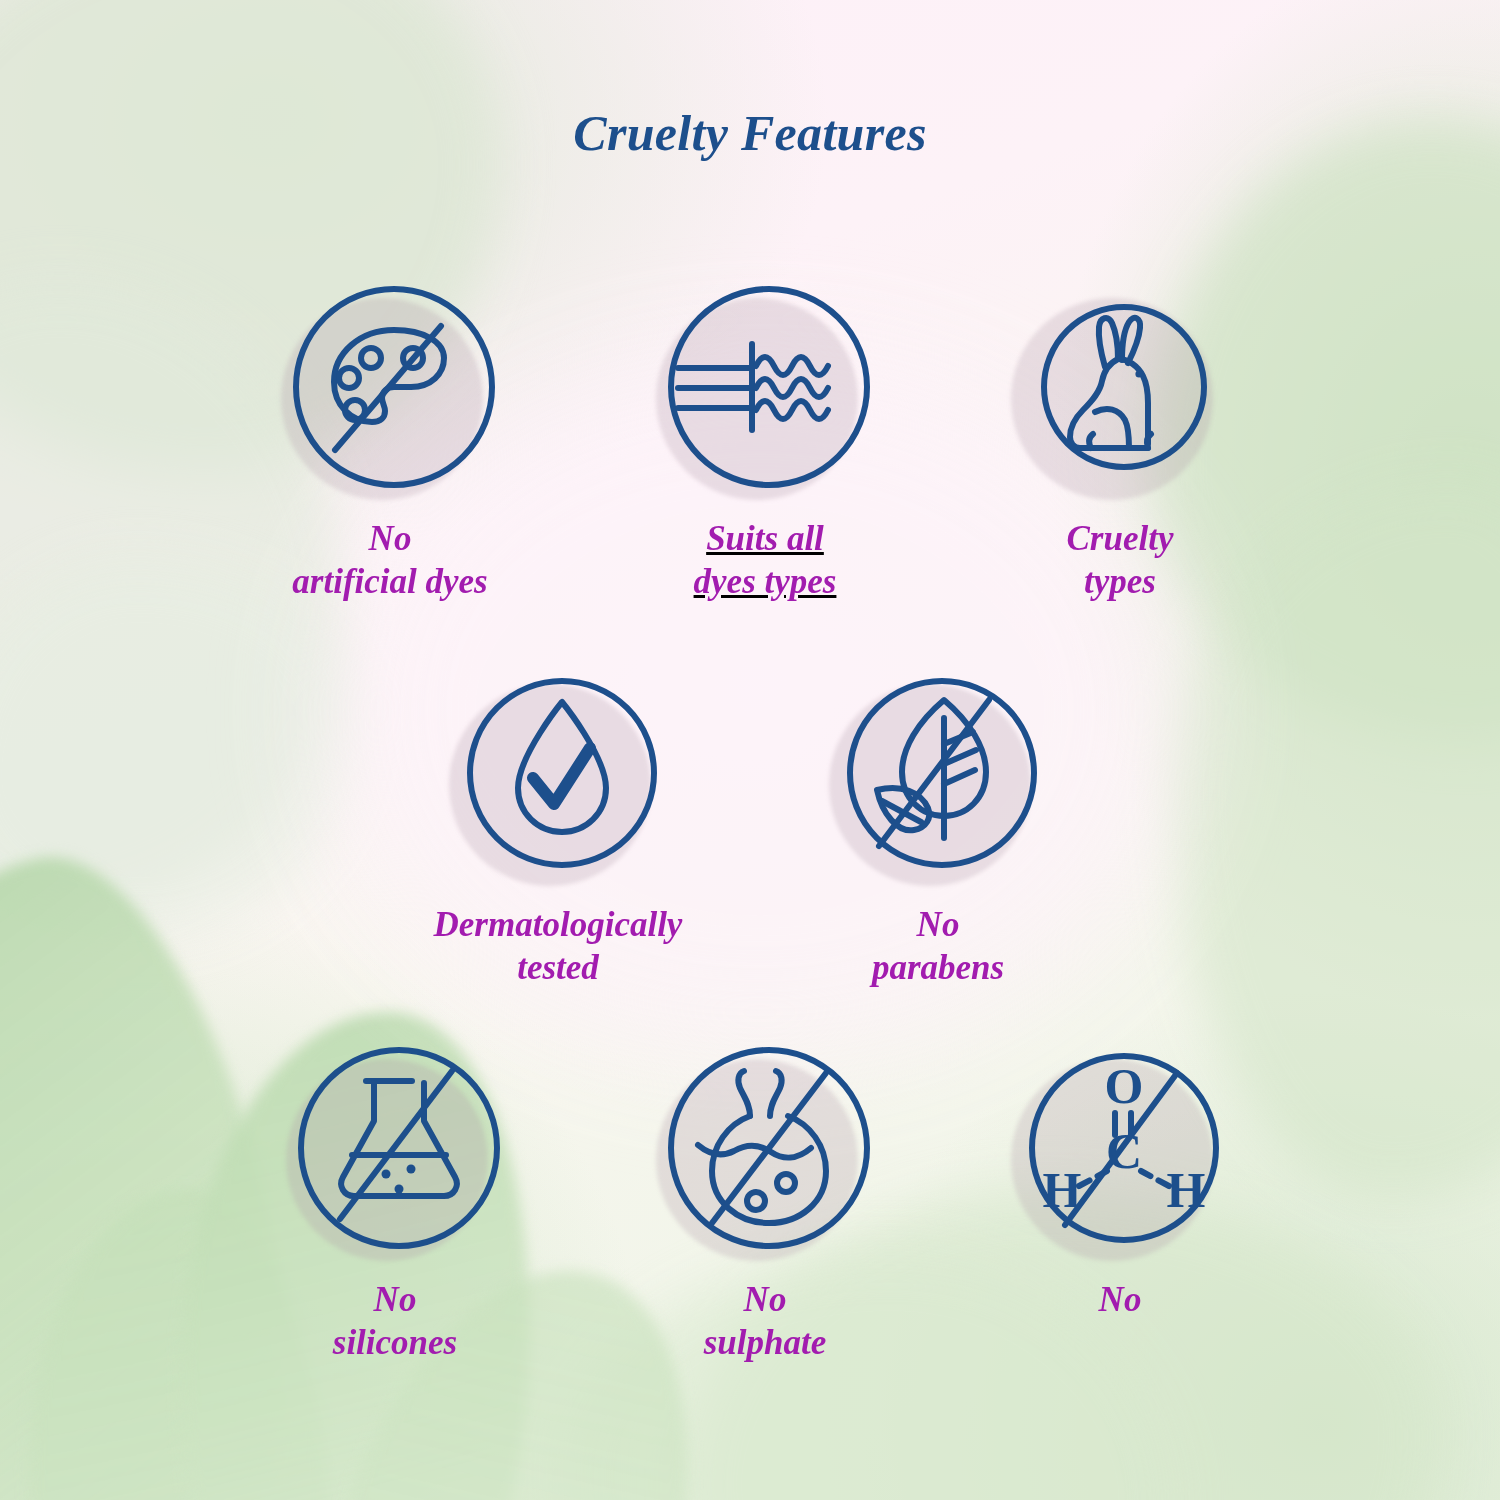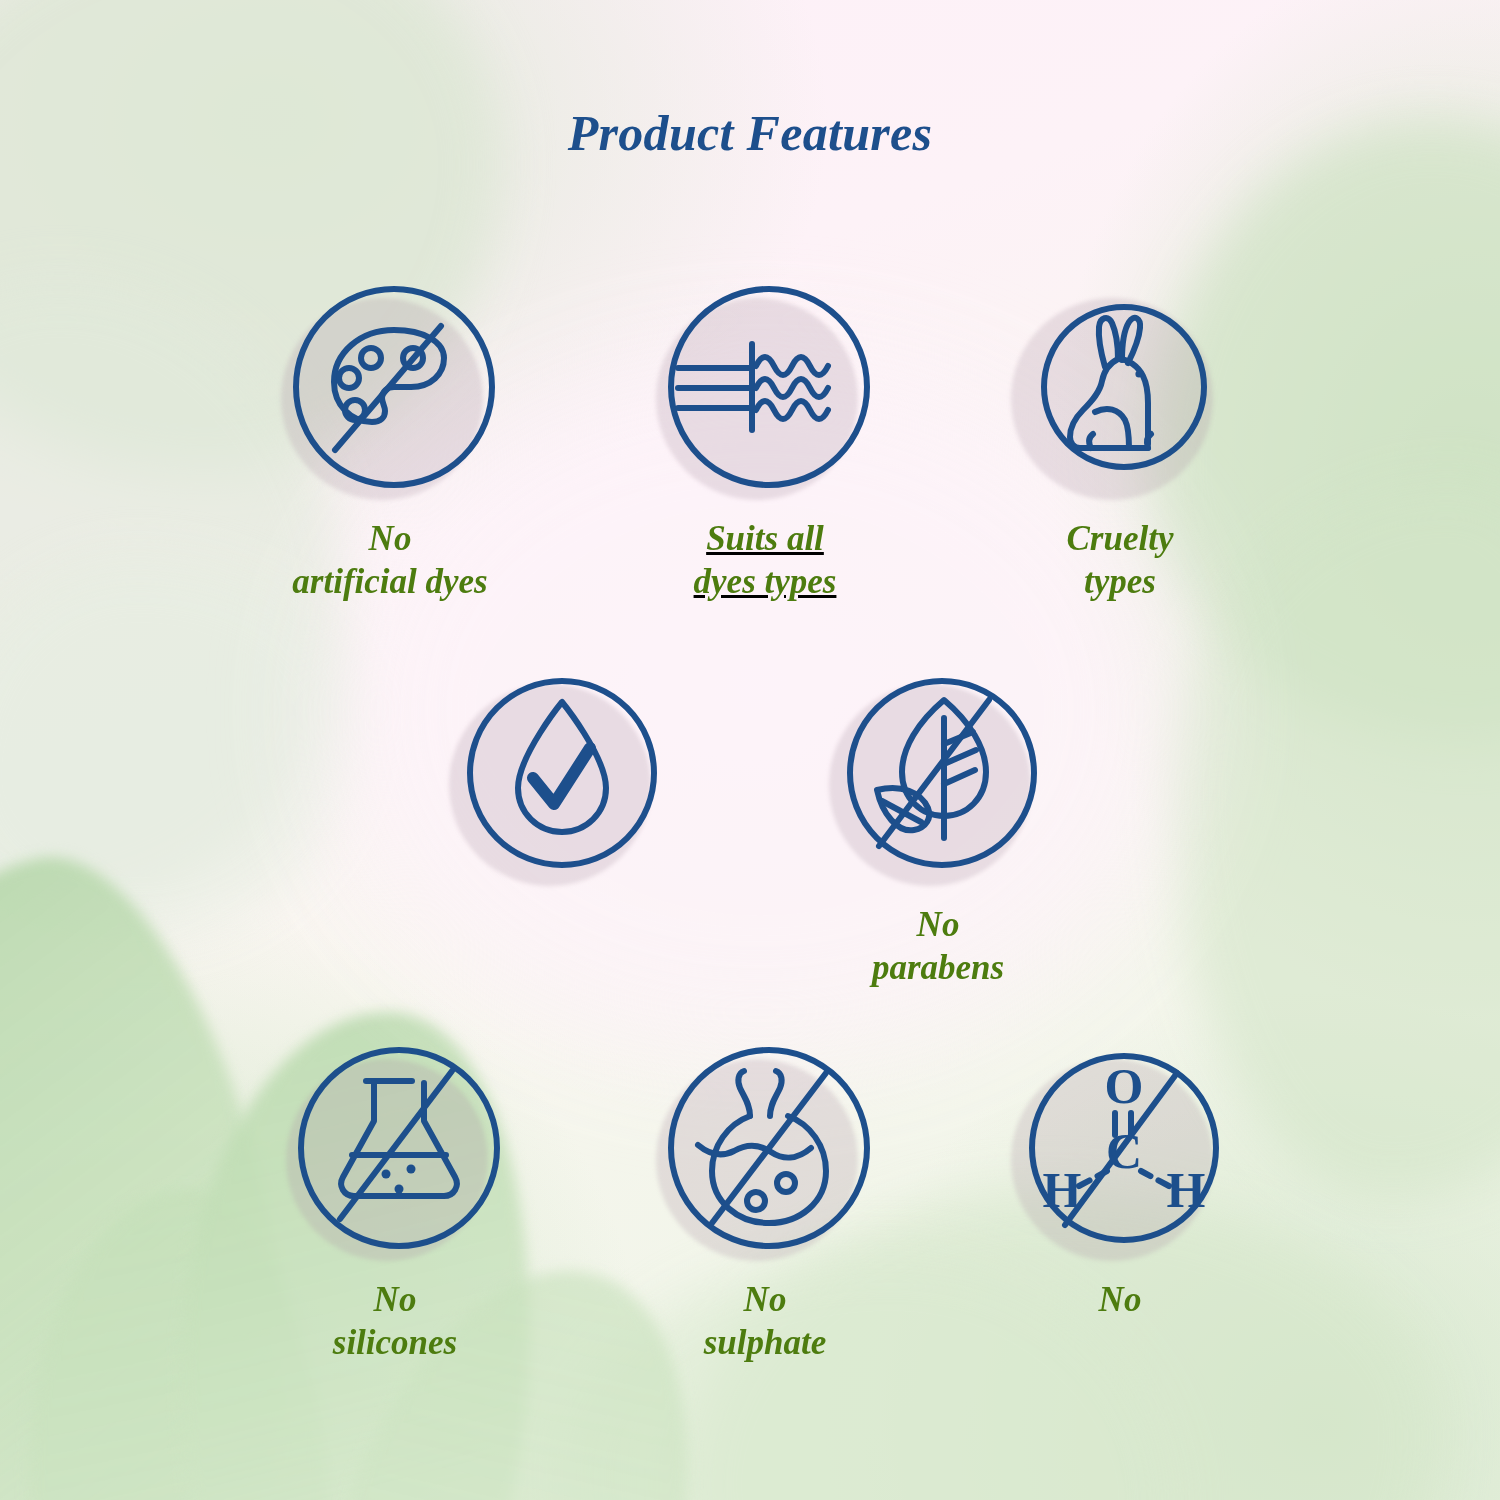--- a/index.html
+++ b/index.html
@@ -162,21 +162,21 @@
     width: 210px;
     height: 210px;
   }
   .icon-svg svg { display: block; width: 100%; height: 100%; }
 
   .label {
     margin-top: 18px;
     font-size: 35px;
     font-weight: 700;
     font-style: italic;
-    color: #4d7c0f;
+    color: #a21caf;
     line-height: 1.22;
   }
   .label .l1 { display: block; }
   .label .l2 { display: block; text-align: center; }
 
   
   .f-dyes      { left: 240px;  top: 282px; }
   .f-hair      { left: 615px;  top: 282px; text-decoration: underline; }
   .f-cruelty   { left: 970px;  top: 282px; }
   .f-derm      { left: 408px;  top: 668px; }
@@ -201,21 +201,21 @@
   <div class="blob blob-ml"></div>
   <div class="leaf leaf-a"></div>
   <div class="leaf leaf-c"></div>
   <div class="leaf leaf-b"></div>
   <div class="leaf leaf-d"></div>
   <div class="blob blob-center-light"></div>
 </div>
 
 <div class="page">
 
-  <div class="title">Product Features</div>
+  <div class="title">Cruelty Features</div>
 
   <div class="feature f-dyes">
     <div class="icon-wrap">
       <div class="icon-shadow"></div>
       <div class="icon-svg">
         <svg viewBox="0 0 210 210" fill="none" stroke="#1d4f8c" stroke-width="6" stroke-linecap="round" stroke-linejoin="round">
           <circle cx="105" cy="105" r="98"></circle>
           <path d="M105 48c-34 0-60 23-60 52 0 23 17 40 38 40 9 0 13-5 13-11 0-5-3-8-3-13 0-6 5-11 12-11h17c20 0 33-13 33-29 0-16-20-28-50-28z"></path>
           <circle cx="82" cy="76" r="10"></circle>
           <circle cx="60" cy="96" r="10"></circle>
@@ -281,20 +281,24 @@
     <div class="icon-wrap">
       <div class="icon-shadow"></div>
       <div class="icon-svg">
         <svg viewBox="0 0 210 210" fill="none" stroke="#1d4f8c" stroke-width="6" stroke-linecap="round" stroke-linejoin="round">
           <circle cx="105" cy="105" r="92"></circle>
           <path d="M105 34c0 0-44 54-44 86 0 25 20 44 44 44s44-19 44-44c0-32-44-86-44-86z"></path>
           <path d="M76 110l21 26 36-56" stroke-width="12"></path>
         </svg>
       </div>
     </div>
+    <div class="label">
+      <span class="l1">Dermatologically</span>
+      <span class="l2">tested</span>
+    </div>
   </div>
 
   <div class="feature f-parabens">
     <div class="icon-wrap">
       <div class="icon-shadow"></div>
       <div class="icon-svg">
         <svg viewBox="0 0 210 210" fill="none" stroke="#1d4f8c" stroke-width="6" stroke-linecap="round" stroke-linejoin="round">
           <circle cx="105" cy="105" r="92"></circle>
           <path d="M107 32c26 22 42 48 42 72 0 26-19 44-42 44s-42-18-42-44c0-24 16-50 42-72z"></path>
           <line x1="107" y1="50" x2="107" y2="170"></line>

